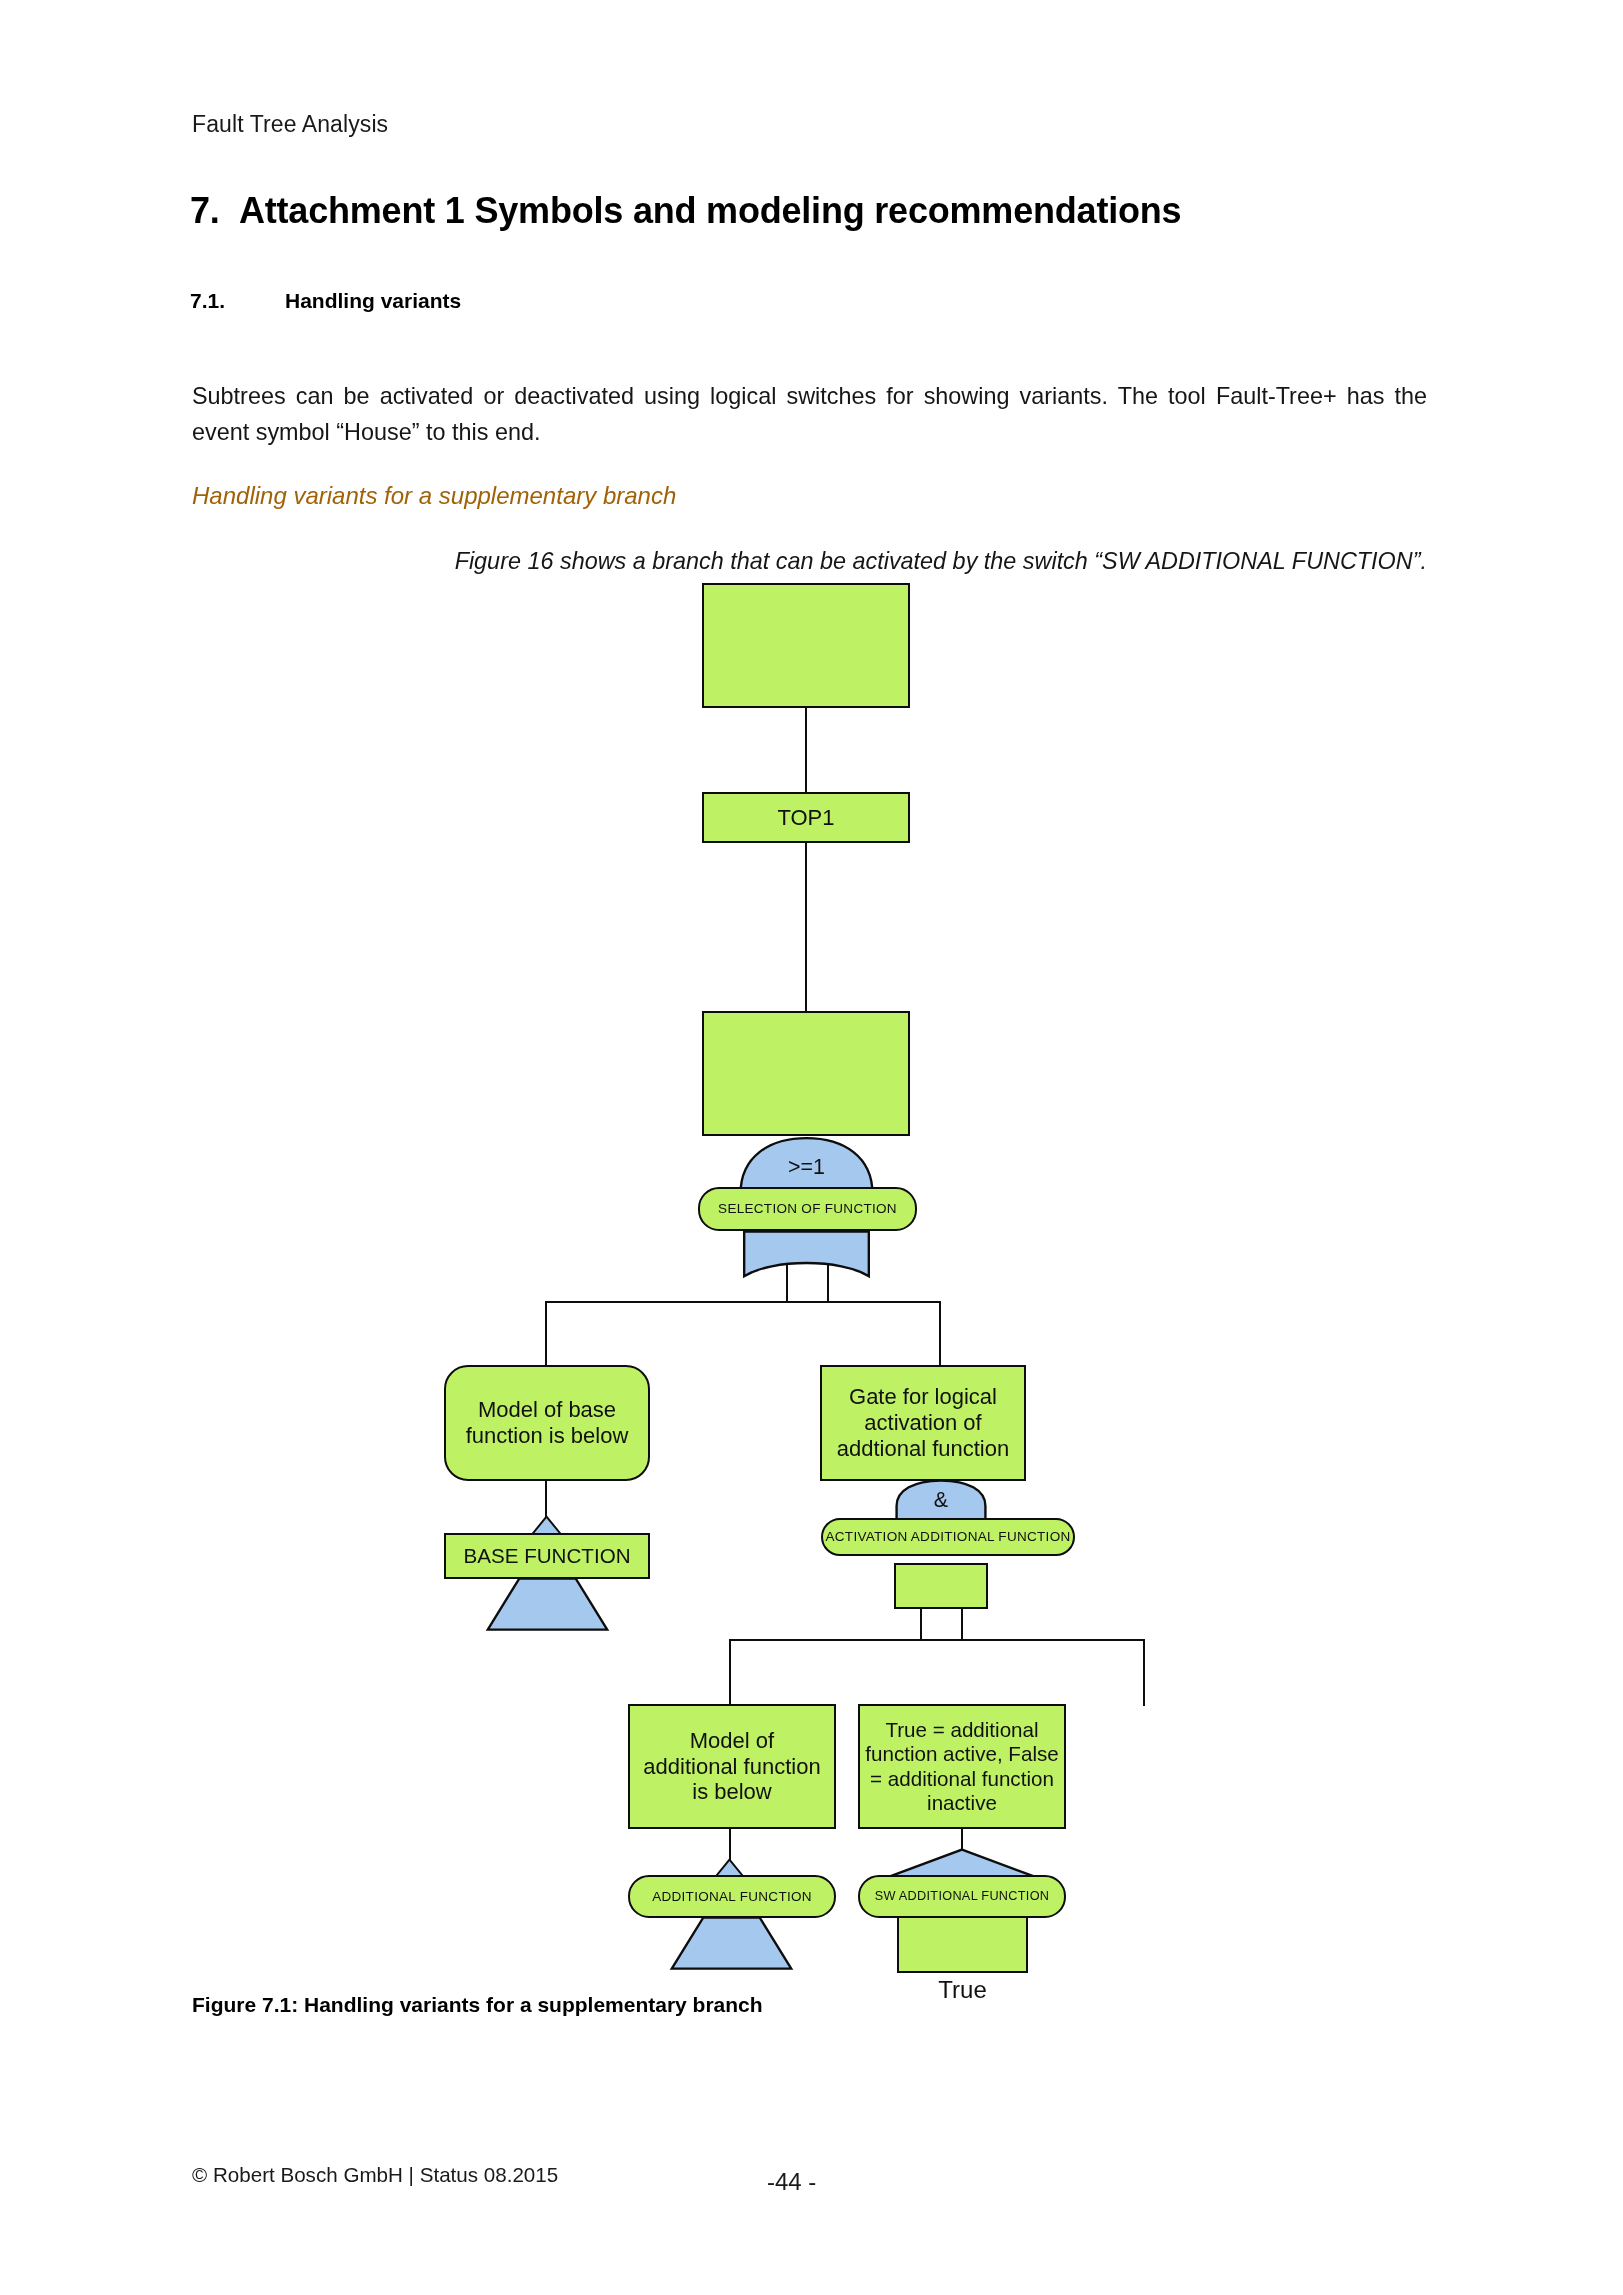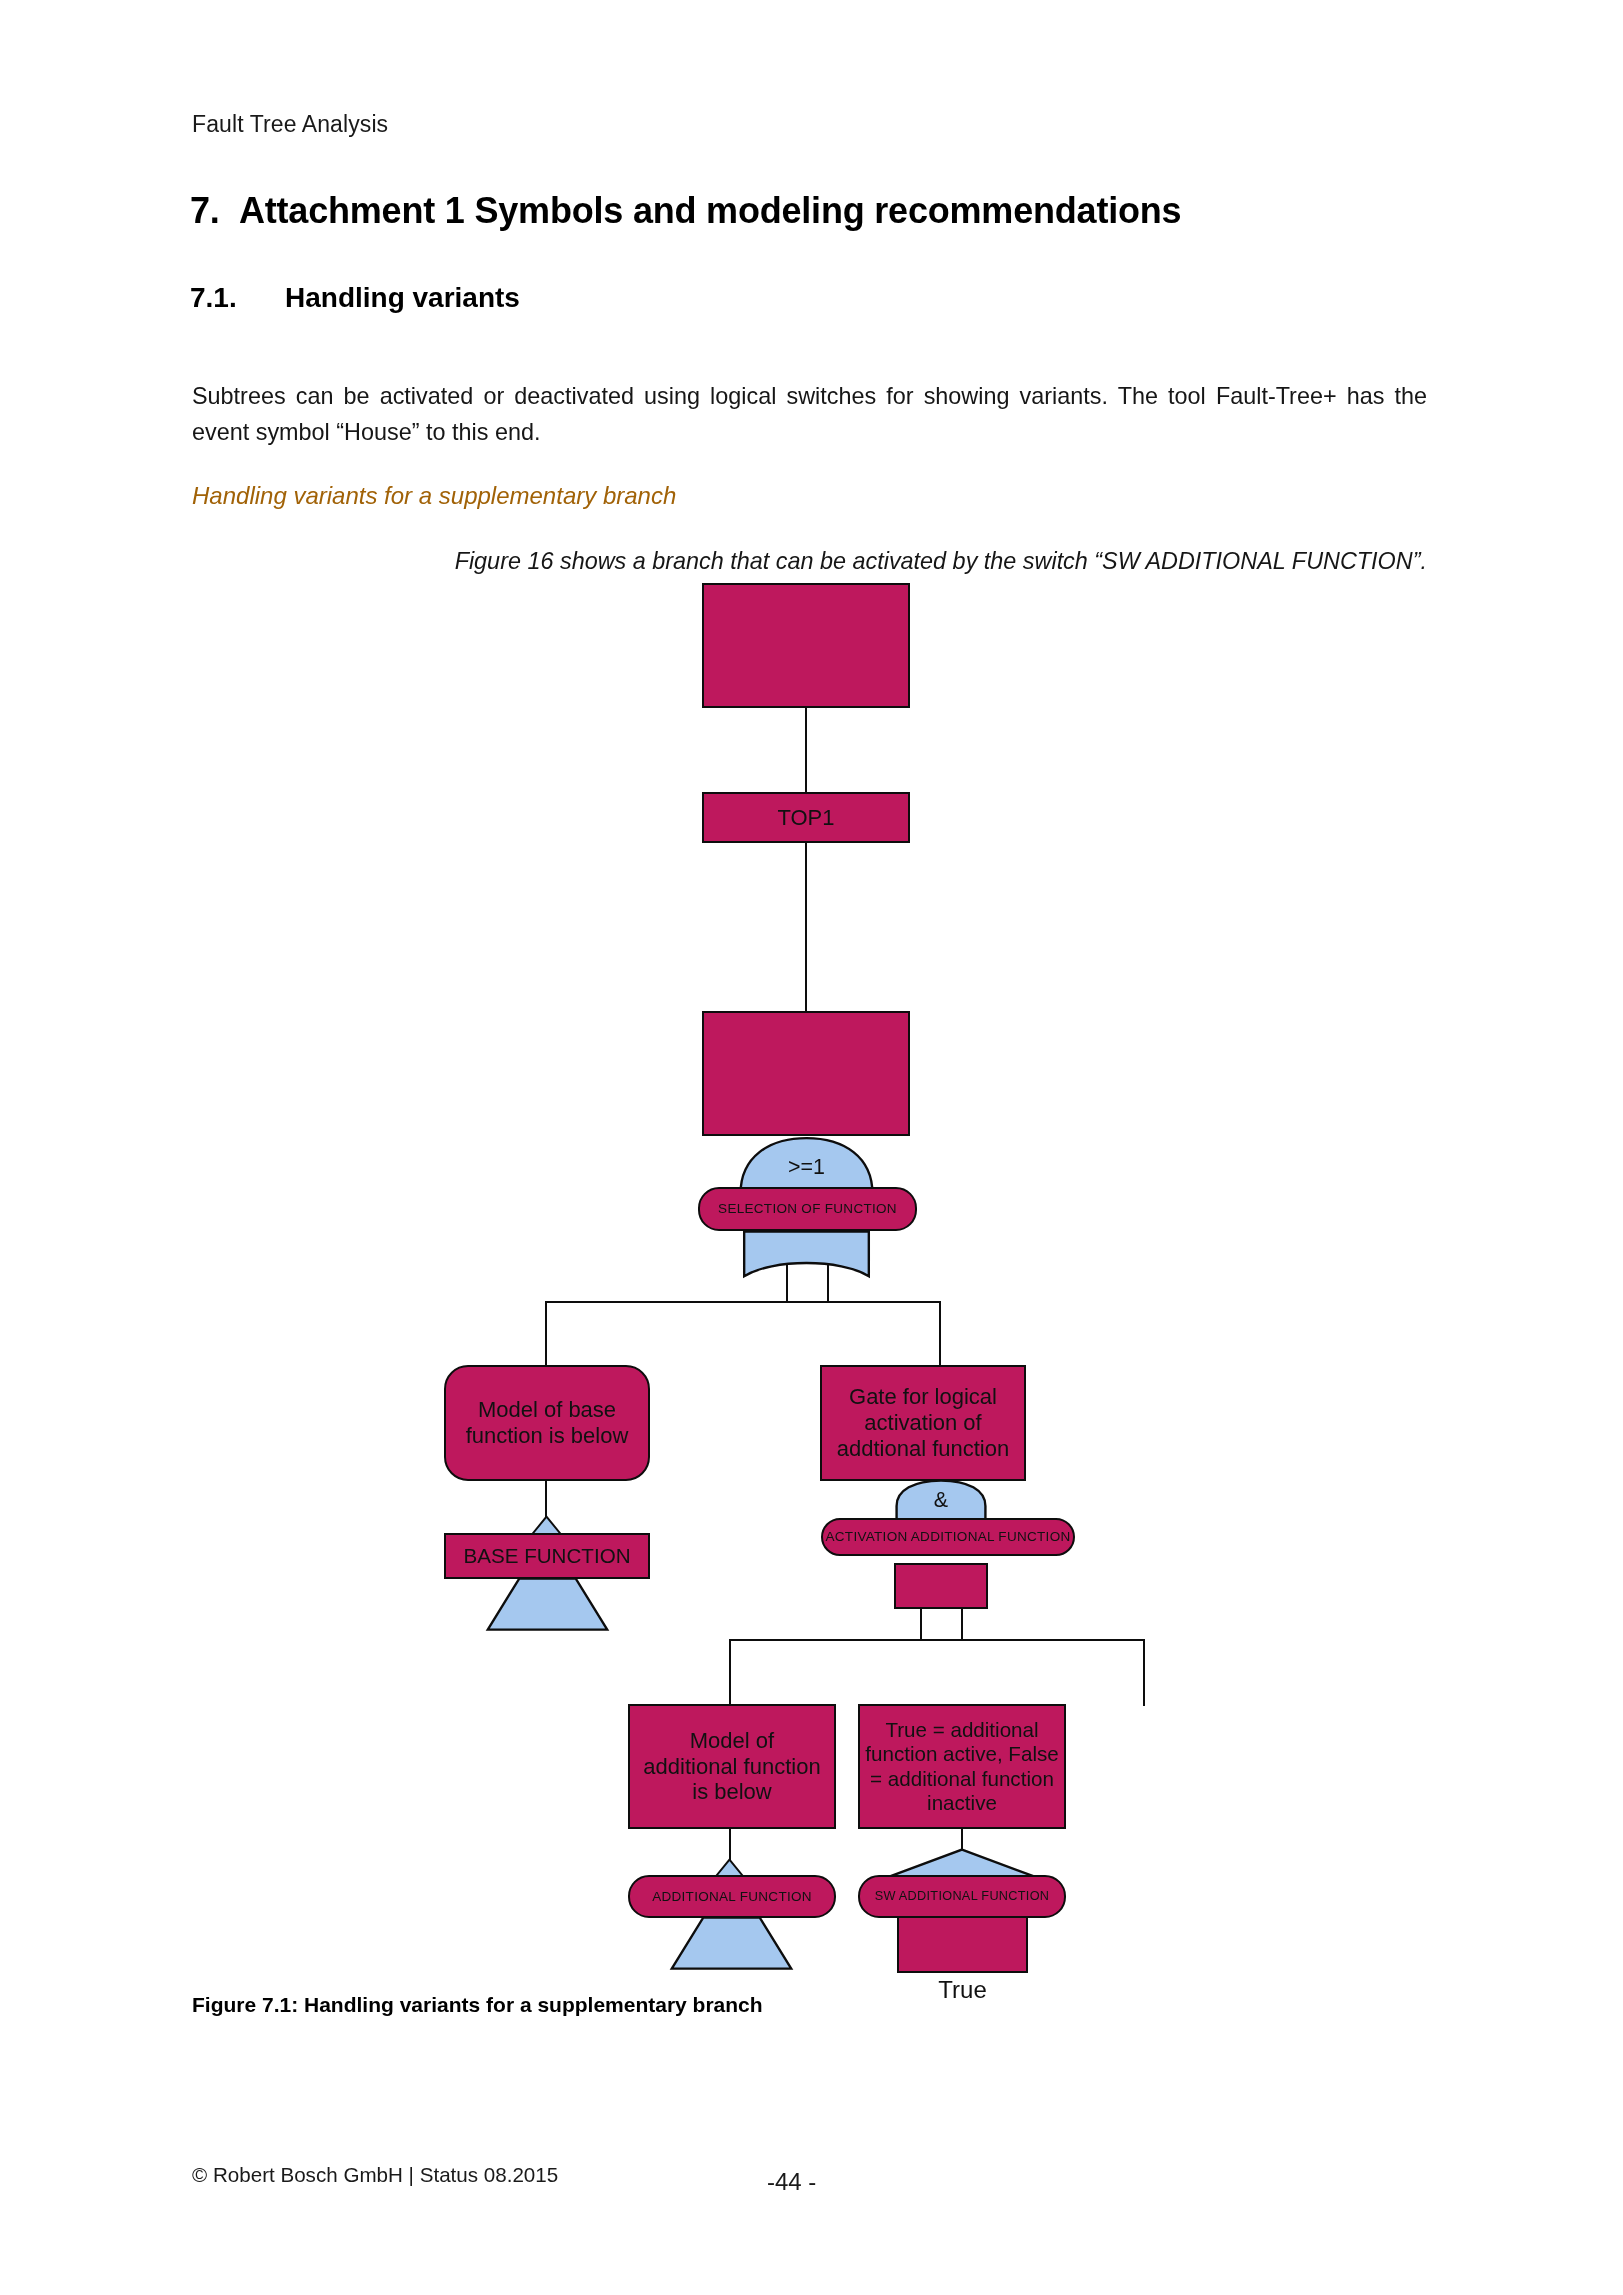--- a/index.html
+++ b/index.html
@@ -42,22 +42,22 @@
     font-weight: bold;
     letter-spacing: -0.2px;
     color: #000;
     white-space: nowrap;
   }
   .h1 .num { display: inline-block; width: 49px; }
 
   .h2 {
     position: absolute;
     left: 190px;
-    top: 282px;
-    font-size: 28px;
+    top: 289px;
+    font-size: 21px;
     font-weight: bold;
     color: #000;
     white-space: nowrap;
   }
   .h2 .num { display: inline-block; width: 95px; }
 
   .para {
     position: absolute;
     left: 192px;
     width: 1235px;
@@ -108,21 +108,21 @@
     position: absolute;
     left: 444px;
     top: 583px;
     width: 729px;
     height: 1395px;
   }
 
   .node {
     position: absolute;
     box-sizing: border-box;
-    background: #be185d;
+    background: #bef264;
     border: 2.4px solid #0d0d0d;
     display: flex;
     align-items: center;
     justify-content: center;
     text-align: center;
     color: #111;
     line-height: 1.18;
     z-index: 3;
   }
 

